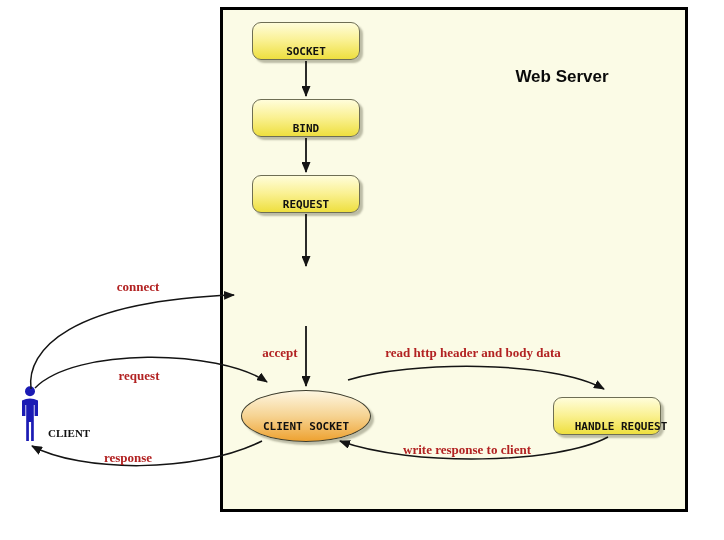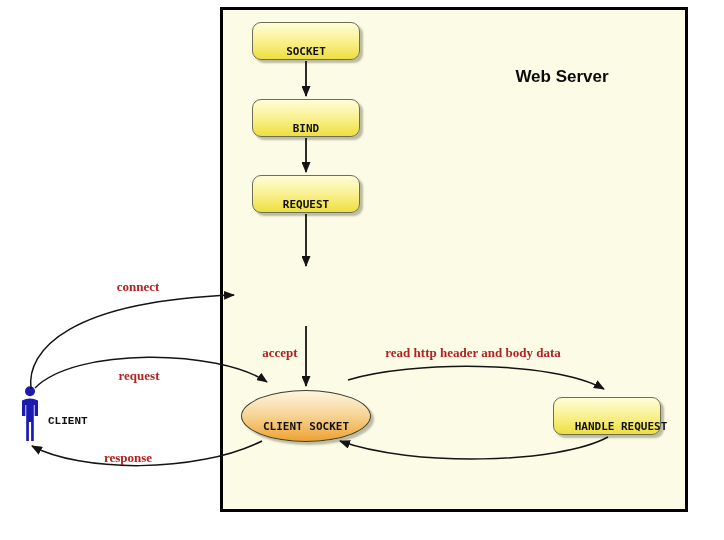--- a/index.html
+++ b/index.html
@@ -78,22 +78,22 @@
     z-index: 6;
   }
   .lbl-connect  { left: 138px; top: 279px; }
   .lbl-request  { left: 139px; top: 368px; }
   .lbl-response { left: 128px; top: 450px; }
   .lbl-accept   { left: 280px; top: 345px; }
   .lbl-read     { left: 473px; top: 345px; }
   .lbl-write    { left: 467px; top: 442px; }
   .actor-label {
     position: absolute;
-    left: 48px; top: 415px;
-    font-family: Liberation Mono, monospace;
+    left: 48px; top: 427px;
+    font-family: Liberation Serif, serif;
     font-weight: bold;
     font-size: 11px;
     color: #111111;
     z-index: 3;
   }
   .actor-figure {
     position: absolute;
     left: 19px; top: 384px;
     width: 22px; height: 60px;
     z-index: 3;
@@ -135,20 +135,21 @@
     <circle cx="11" cy="6.2" r="5" fill="#1b1bb4"></circle>
     <path fill="#1b1bb4" d="M3,15.5 Q11,11.5 19,15.5 L19,31 L15.6,31 L15.6,20 L14.8,20 L14.8,56 L12.1,56 L12.1,37 L9.9,37 L9.9,56 L7.2,56 L7.2,20 L6.4,20 L6.4,31 L3,31 Z"></path>
   </svg>
   <div class="actor-label">CLIENT</div>
 
   <div class="edge-label lbl-connect">connect</div>
   <div class="edge-label lbl-request">request</div>
   <div class="edge-label lbl-response">response</div>
   <div class="edge-label lbl-accept">accept</div>
   <div class="edge-label lbl-read">read http header and body data</div>
+  <div class="edge-label lbl-write">write response to client</div>
 
   <svg class="edges-svg" viewBox="0 0 724 540" xmlns="http://www.w3.org/2000/svg">
     <defs>
       <marker id="arrow" markerUnits="userSpaceOnUse" markerWidth="12" markerHeight="9" refX="10" refY="4.5" orient="auto">
         <path d="M0,0 L11,4.5 L0,9 Z" fill="#141414"></path>
       </marker>
     </defs>
     <path class="edge-path" stroke-width="1.8" marker-end="url(#arrow)" d="M306,61 L306,96"></path>
     <path class="edge-path" stroke-width="1.8" marker-end="url(#arrow)" d="M306,138 L306,172"></path>
     <path class="edge-path" stroke-width="1.8" marker-end="url(#arrow)" d="M306,214 L306,266"></path>

